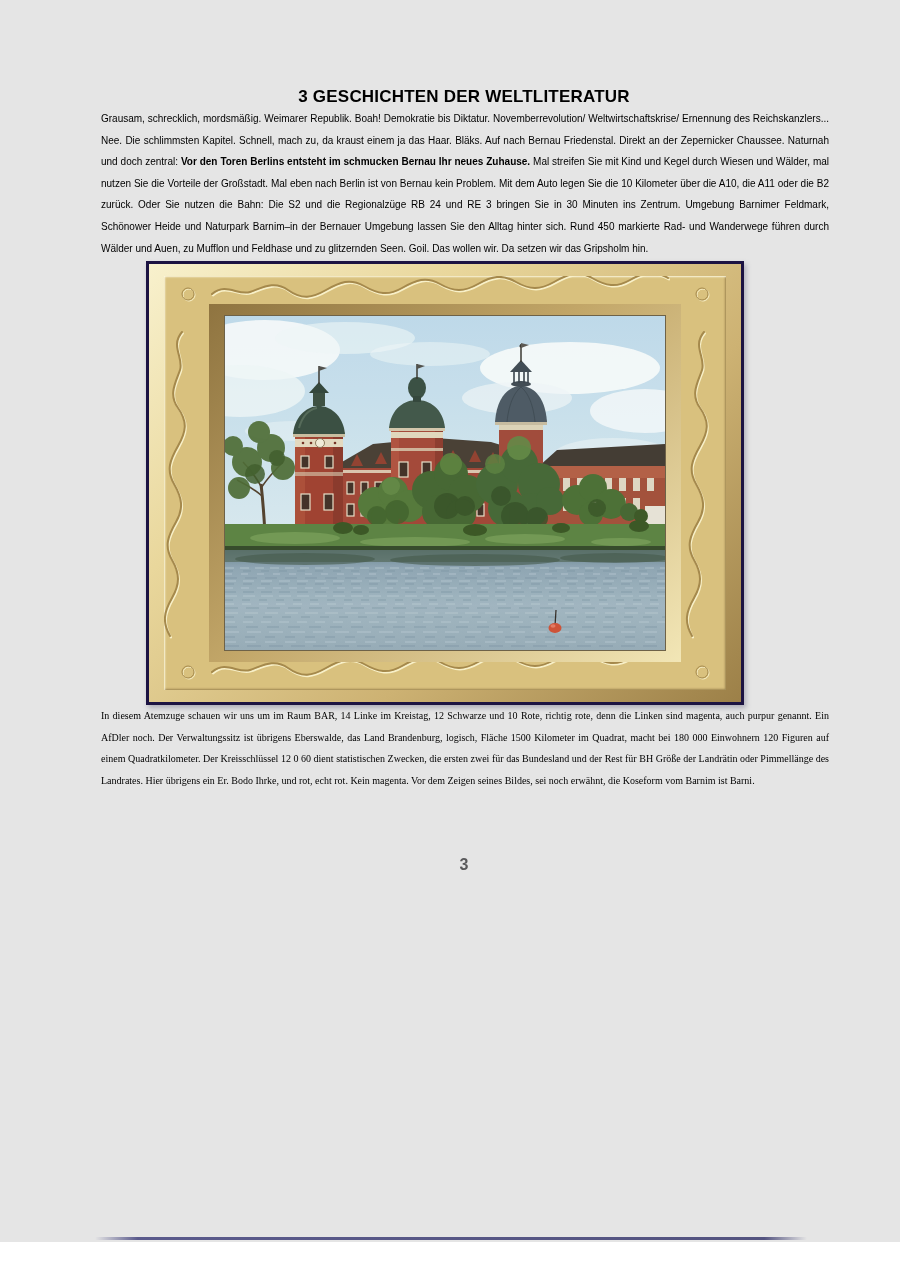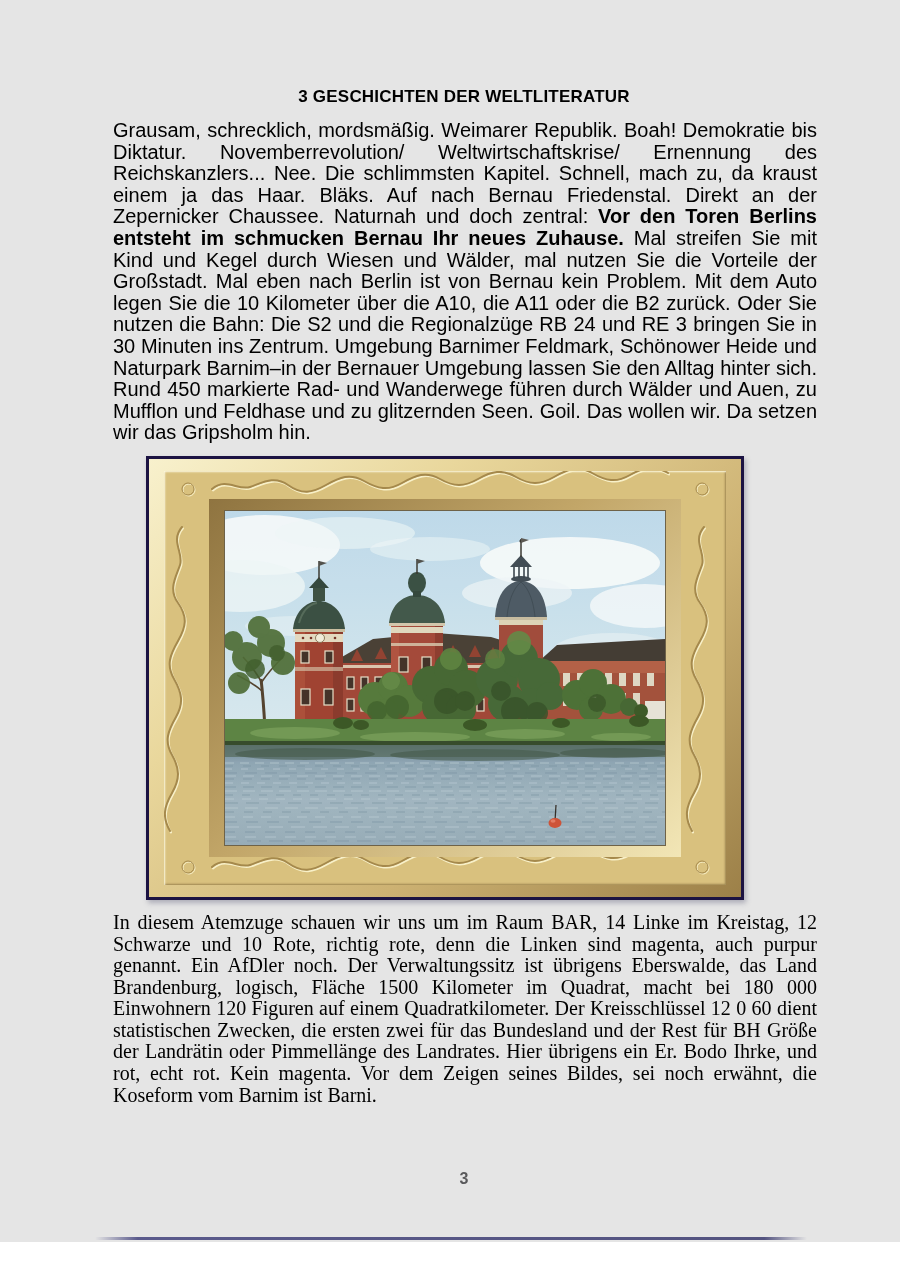--- a/index.html
+++ b/index.html
@@ -10,22 +10,22 @@
     color:#000000;
     position:relative;
     overflow:hidden;
   }
   .page { position:relative; width:900px; height:1242px; background:#e5e5e5;padding-left:14px; }
   .header { padding-top:86px; text-align:center; }
   .title { font-size:17px; font-weight:bold; line-height:22px; letter-spacing:0.2px; }
   .subtitle { font-size:16px; line-height:22px; }
   .content { margin:0 85px 0 87px; }
   p.body-text {
-    font-size:20px; line-height:21.6px;
-    text-align:justify; margin:12px;
+    font-size:10px; line-height:21.6px;
+    text-align:justify; margin:0;
   }
   .p1 { margin-top:18px; }
   .p2 { margin-top:28px;font-family:Liberation Serif, serif; }
   .bold-inline { font-weight:bold; }
 
   
   .figure-wrap { margin-top:2px; margin-left:45px; width:max-content; }
   .frame-outer {
     background:#1c1342; padding:3px; width:max-content;
     box-shadow:2px 3px 5px rgba(70,70,100,.35);

